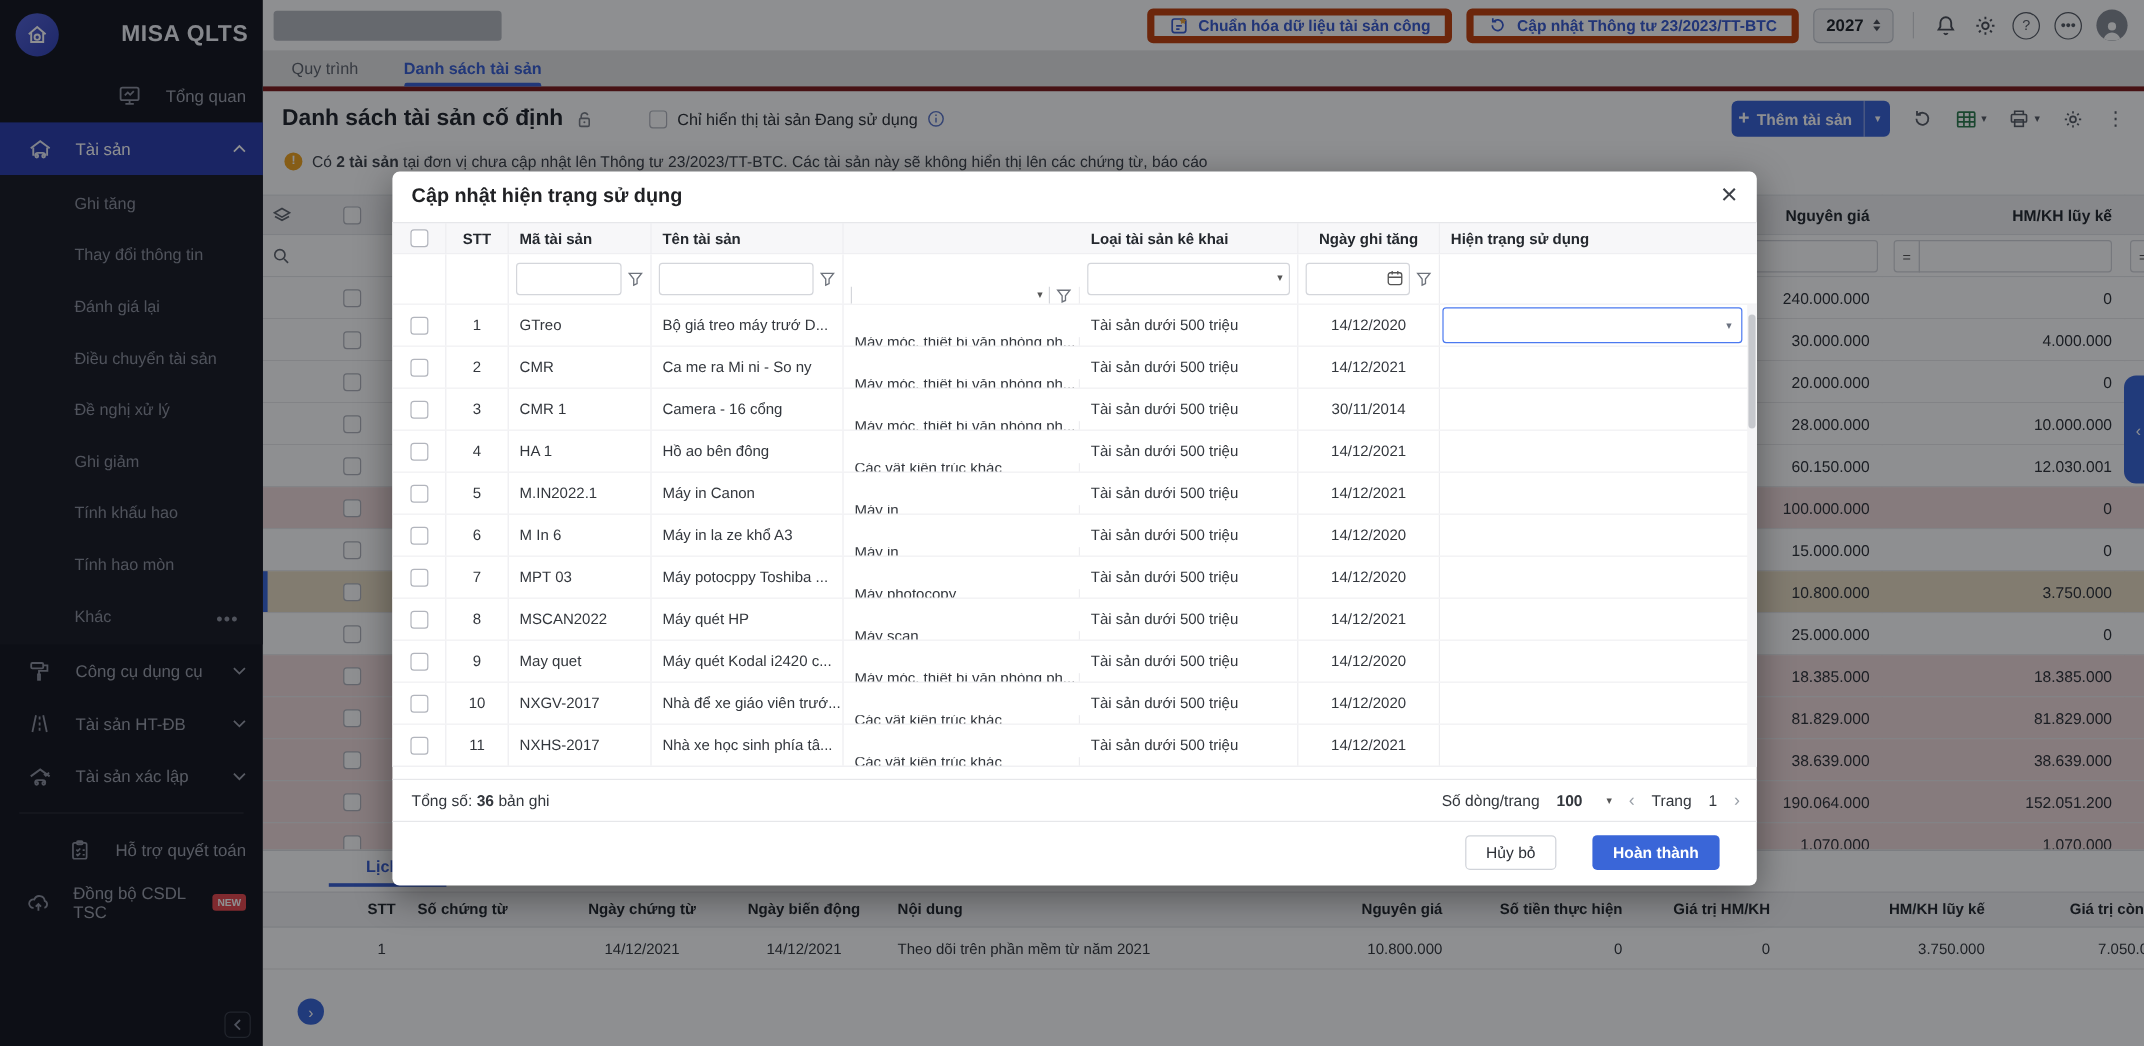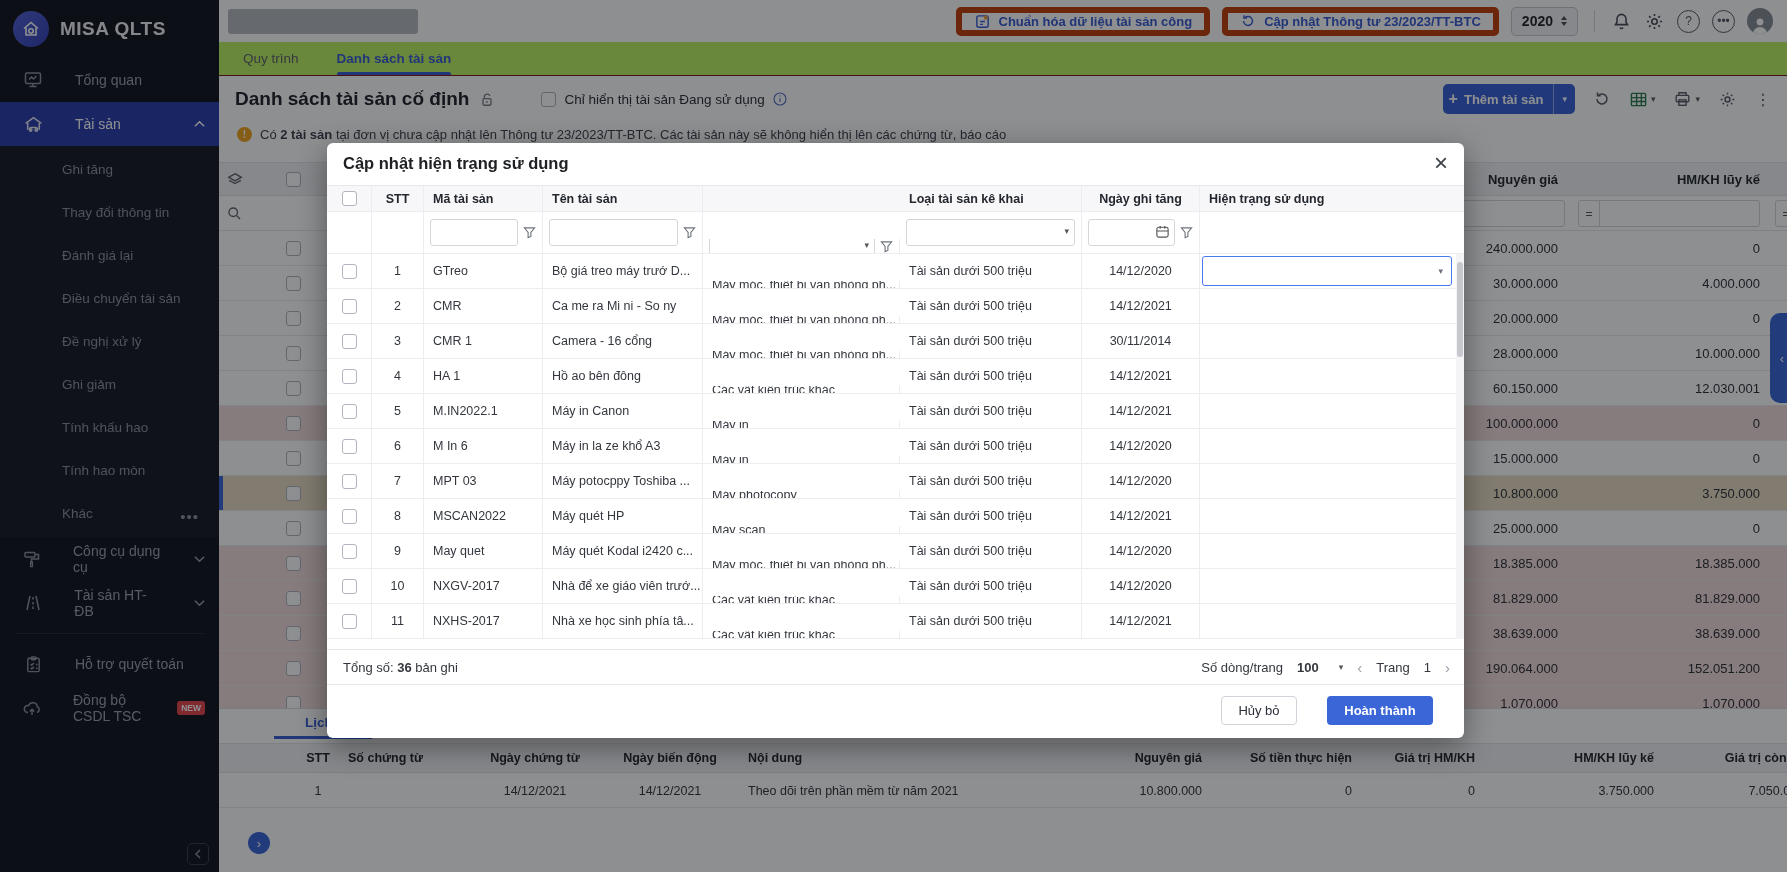--- a/index.html
+++ b/index.html
@@ -6,22 +6,22 @@
   html,body { background:#222; }
   .app {
     position: relative; width: 1787px; height: 872px; overflow: hidden;
     font-family: "Liberation Sans", "DejaVu Sans", sans-serif; background:#fff;
     font-size: 13px; color:#33373d;
   }
   
   .sidebar { position:absolute; left:0; top:0; width:219px; height:872px; background:#15171f; z-index:1; }
   .logo-row { height:58px; display:flex; align-items:center; padding-left:13px; gap:11px; }
   .logo-circle { width:36px; height:36px; border-radius:50%; background:linear-gradient(135deg,#5563d6,#3343b5); display:flex; align-items:center; justify-content:center; }
-  .brand { color:#eef0f6; font-size:19px; font-weight:bold; letter-spacing:.5px; }
-  .nav-item { height:44px; display:flex; align-items:center; padding:0 14px 0 22px; gap:31px; color:#9da1ad; font-size:14px; cursor:pointer; }
+  .brand { color:#eef0f6; font-size:19px; font-weight:bold; letter-spacing:.5px;margin-left:41px; }
+  .nav-item { height:44px; display:flex; align-items:center; padding:0 14px 0 22px; gap:19px; color:#9da1ad; font-size:14px; cursor:pointer;justify-content:flex-end; }
   .nav-item .nicon { width:22px; height:22px; display:flex; align-items:center; justify-content:center; color:#8f93a0; }
   .nav-item.active { background:#2c3ead; color:#fff; }
   .nav-item.active .nicon { color:#e6e9f5; }
   .nav-item .chev { margin-left:auto; color:inherit; display:flex; }
   .subnav { background:#1a1c26; position:relative; padding:2px 0; }
   .subnav-item { height:43px; display:flex; align-items:center; padding-left:62px; color:#8e929e; font-size:13.5px; cursor:pointer; }
   .subnav .more { position:absolute; right:20px; bottom:12px; color:#8e929e; font-size:15px; letter-spacing:1px; cursor:pointer; }
   .sb-divider { height:1px; background:#2a2d38; margin:8px 16px; }
   .badge-new { margin-left:auto; background:#e5484d; color:#fff; font-size:8.5px; font-weight:bold; padding:2px 4px; border-radius:3px; }
   .collapse-btn { position:absolute; right:10px; bottom:7px; width:22px; height:22px; border:1px solid #3a3e4a; border-radius:5px; display:flex; align-items:center; justify-content:center; color:#8b90a0; cursor:pointer; }
@@ -33,21 +33,21 @@
   .hbtn { height:29px; display:flex; align-items:center; gap:8px; padding:0 12px; border:6px solid #c2410c; border-radius:5px; color:#3a5bd0; font-weight:bold; font-size:13px; background:#fff; cursor:pointer; }
   .year-box { height:29px; display:flex; align-items:center; gap:8px; padding:0 10px; border:1px solid #c6cad1; border-radius:5px; background:#f2f3f5; cursor:pointer; }
   .year-box b { font-size:14px; color:#1f2329; }
   .spin { display:flex; flex-direction:column; gap:2px; }
   .tri-up { width:0; height:0; border-left:3.5px solid transparent; border-right:3.5px solid transparent; border-bottom:4.5px solid #4a4e57; }
   .tri-dn { width:0; height:0; border-left:3.5px solid transparent; border-right:3.5px solid transparent; border-top:4.5px solid #4a4e57; }
   .vsep { width:1px; height:22px; background:#d7d9dd; margin:0 4px; }
   .ric { width:23px; height:23px; border:1.5px solid #565b64; border-radius:50%; display:flex; align-items:center; justify-content:center; font-size:12px; color:#565b64; cursor:pointer; }
   .icbtn { color:#4a4e57; display:flex; align-items:center; cursor:pointer; }
   .avatar { width:26px; height:26px; border-radius:50%; background:#878c96; display:flex; align-items:end; justify-content:center; overflow:hidden; cursor:pointer; }
-  .tabsbar { position:absolute; left:0; top:42px; right:0; height:34px; background:#bef264; border-bottom:1px solid #7f1d1d; display:flex; align-items:stretch; gap:38px; padding-left:24px; }
+  .tabsbar { position:absolute; left:0; top:42px; right:0; height:34px; background:#e5e5e5; border-bottom:4px solid #7f1d1d; display:flex; align-items:stretch; gap:38px; padding-left:24px; }
   .tab { display:flex; align-items:center; font-size:13.5px; color:#5f646d; position:relative; cursor:pointer; }
   .tab.active { color:#3a5fd3; font-weight:bold; }
   .tab.active::after { content:""; position:absolute; left:0; right:0; bottom:0; height:3px; background:#3a5fd3; border-radius:2px 2px 0 0; }
   .title-row { position:absolute; left:0; top:76px; right:0; height:46px; display:flex; align-items:center; padding:0 16px; }
   .page-title { font-size:19px; font-weight:bold; color:#22262c; }
   .lock { margin-left:10px; color:#7a7f87; display:flex; }
   .cbx { display:inline-block; width:15px; height:15px; border:1.5px solid #b2b5bd; border-radius:3px; background:#fff; cursor:pointer; flex:none; }
   .show-inuse { margin-left:46px; display:flex; align-items:center; gap:8px; color:#2c3036; font-size:13.5px; }
   .info-i { color:#5b76c9; display:flex; cursor:pointer; }
   .tools { margin-left:auto; display:flex; align-items:center; gap:18px; }
@@ -207,20 +207,37 @@
             <path d="M10 4v2.5M10 9v2.5M10 13.5V16"></path>
           </svg>
       </span>
       <span>Tài sản HT-ĐB</span>
       <span class="chev">
         <svg width="11" height="8" viewBox="0 0 12 8" fill="none" stroke="currentColor" stroke-width="1.6">
             <path d="M1 1.5 6 6.5l5-5"></path>
           </svg>
       </span>
     </div>
+    <div class="nav-item">
+      <span class="nicon">
+        <svg width="21" height="21" viewBox="0 0 20 20" fill="none" stroke="currentColor" stroke-width="1.5">
+            <path d="M2.5 9.5 10 4l7.5 5.5"></path>
+            <path d="M6 14.5c0-1.1.9-2 2-2h4c1.1 0 2 .9 2 2"></path>
+            <circle cx="7.2" cy="15" r="1.1"></circle>
+            <circle cx="12.8" cy="15" r="1.1"></circle>
+            <path d="M13 7.5l1.5 1.5L17 6.5"></path>
+          </svg>
+      </span>
+      <span>Tài sản xác lập</span>
+      <span class="chev">
+        <svg width="11" height="8" viewBox="0 0 12 8" fill="none" stroke="currentColor" stroke-width="1.6">
+            <path d="M1 1.5 6 6.5l5-5"></path>
+          </svg>
+      </span>
+    </div>
     <div class="sb-divider"></div>
     <div class="nav-item">
       <span class="nicon">
         <svg width="19" height="19" viewBox="0 0 20 20" fill="none" stroke="currentColor" stroke-width="1.5">
             <rect x="4" y="3.5" width="12" height="14" rx="1.5"></rect>
             <rect x="7.5" y="2" width="5" height="3" rx="1"></rect>
             <path d="M7 9.5l1.2 1.2 2.2-2.2M12.5 10h1.8M7 13.5l1.2 1.2 2.2-2.2M12.5 14h1.8"></path>
           </svg>
       </span>
       <span>Hỗ trợ quyết toán</span>
@@ -260,21 +277,21 @@
         <div class="hbtn">
           <span>
             <svg width="16" height="16" viewBox="0 0 18 18" fill="none" stroke="#3a5bd0" stroke-width="1.6">
                 <path d="M4 9a5 5 0 1 0 1.5-3.6"></path>
                 <path d="M4.5 2.5v3.2h3.2"></path>
               </svg>
           </span>
           <span>Cập nhật Thông tư 23/2023/TT-BTC</span>
         </div>
         <div class="year-box">
-          <b>2020</b>
+          <b>2027</b>
           <span class="spin">
               <span class="tri-up"></span>
               <span class="tri-dn"></span>
             </span>
         </div>
         <div class="vsep"></div>
         <span class="icbtn">
           <svg width="21" height="21" viewBox="0 0 20 20" fill="none" stroke="#4a4e57" stroke-width="1.5">
               <path d="M10 3.2a4.3 4.3 0 0 1 4.3 4.3v3.2l1.4 2.3H4.3l1.4-2.3V7.5A4.3 4.3 0 0 1 10 3.2z"></path>
               <path d="M8.6 15.7a1.5 1.5 0 0 0 2.8 0"></path>

